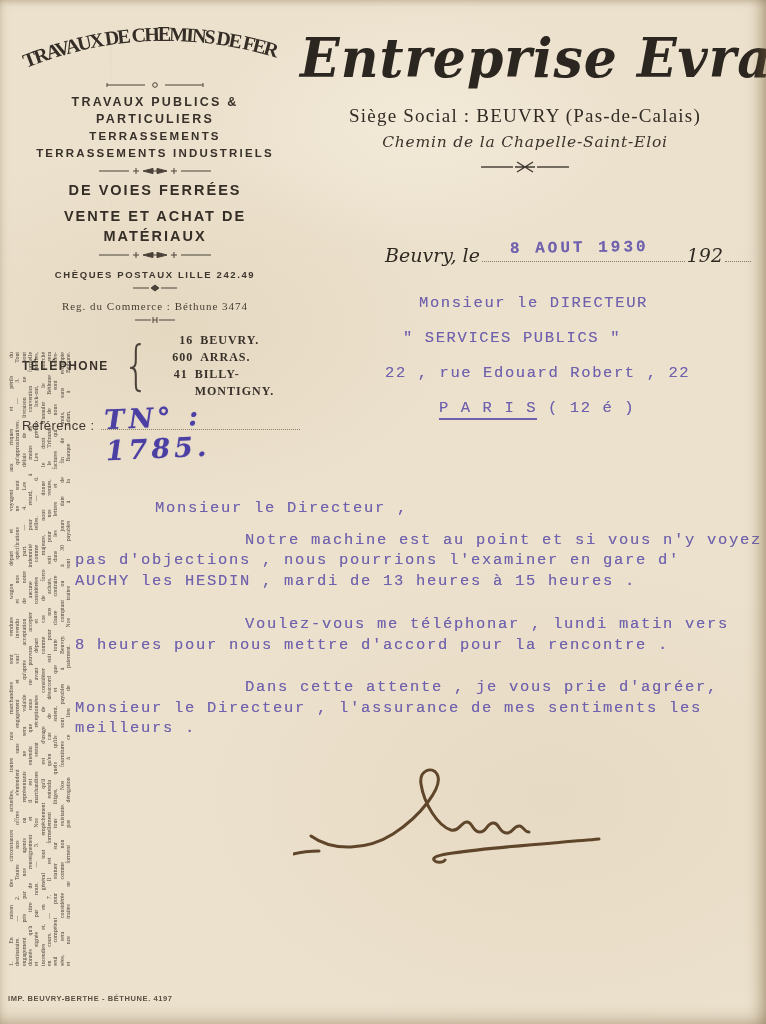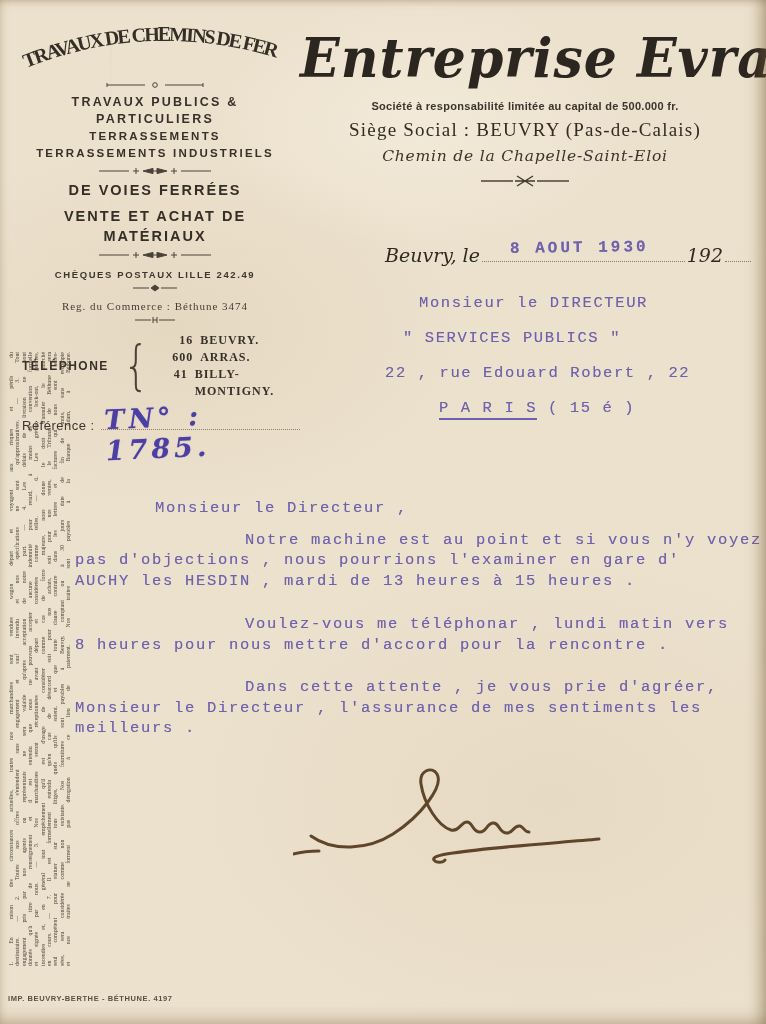--- a/index.html
+++ b/index.html
@@ -218,21 +218,20 @@
 
     <div class="ref-row">
       <span class="ref-label">Référence :</span>
       <span class="ref-dots"></span>
       <span class="ref-stamp">TN° : 1785.</span>
     </div>
   </div>
 
   <div class="lh-right">
     <div class="company-name">Entreprise Evrard</div>
-    <div class="legal">Société à responsabilité limitée au capital de 500.000 fr.</div>
     <div class="siege">Siège Social : BEUVRY (Pas-de-Calais)</div>
     <div class="addr">Chemin de la Chapelle-Saint-Eloi</div>
     <svg class="knot" width="88" height="16" viewBox="0 0 88 16">
       <g stroke="#3f382f" stroke-width="1.4" fill="none">
         <line x1="0" y1="8" x2="32" y2="8"></line>
         <path d="M36,3 L52,13 M52,3 L36,13 M34,8 L54,8"></path>
         <line x1="56" y1="8" x2="88" y2="8"></line>
       </g>
     </svg>
   </div>
@@ -243,21 +242,21 @@
       <span class="date-stamp tw">8 AOUT 1930</span>
     </span>
     <span class="year-print">192</span>
     <span class="date-tail"></span>
   </div>
 
   <div class="recipient tw">
     <div class="r1">Monsieur le DIRECTEUR</div>
     <div class="r2">" SERVICES PUBLICS "</div>
     <div class="r3">22 , rue Edouard Robert , 22</div>
-    <div class="r4"><span class="city-underline">P A R I S</span><span> ( 15 é )</span></div>
+    <div class="r4"><span class="city-underline">P A R I S</span><span> ( 12 é )</span></div>
   </div>
 
   <div class="body-text tw">
     <div class="sal">Monsieur le Directeur ,</div>
     <div class="ind gap-b">Notre machine est au point et si vous n'y voyez</div>
     <div>pas d'objections , nous pourrions l'examiner en gare d'</div>
     <div>AUCHY les HESDIN , mardi de 13 heures à 15 heures .</div>
     <div class="ind gap-c">Voulez-vous me téléphonar , lundi matin vers</div>
     <div>8 heures pour nous mettre d'accord pour la rencontre .</div>
     <div class="ind gap-d">Dans cette attente , je vous prie d'agréer,</div>

